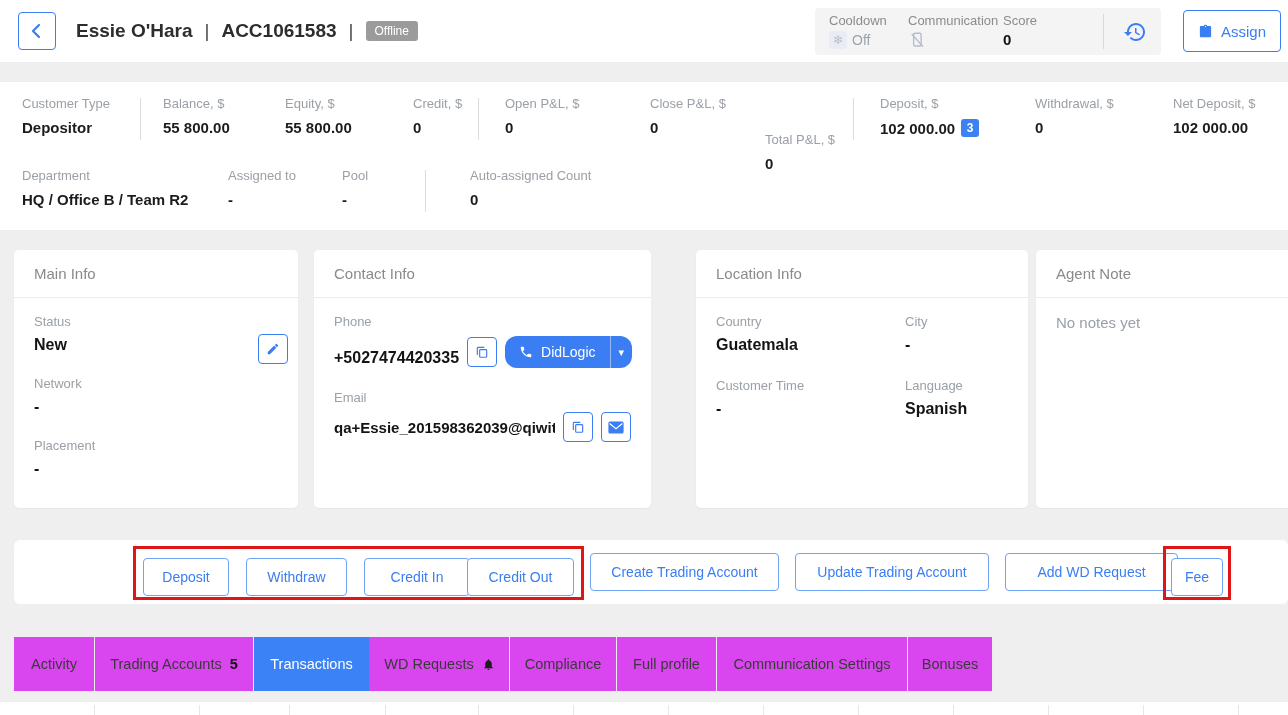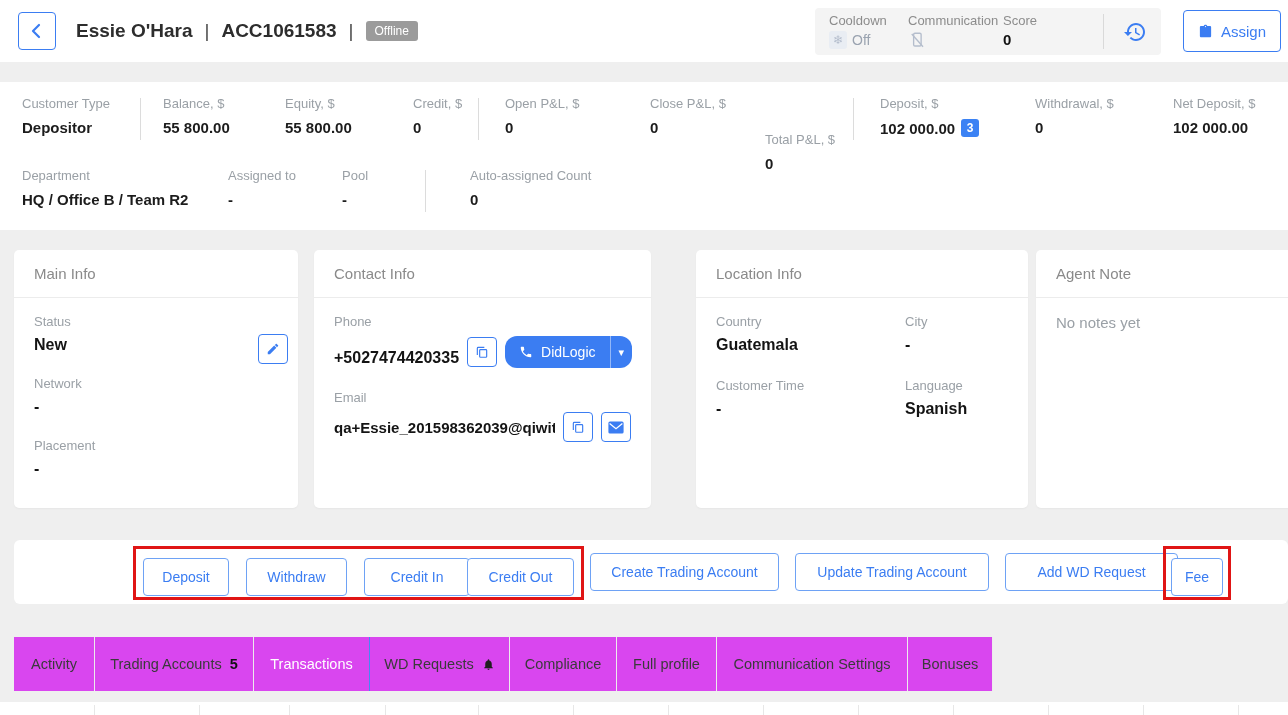--- a/index.html
+++ b/index.html
@@ -96,21 +96,21 @@
   }
   .red-box { position:absolute; top:6px; height:54px; border:3px solid #e01515; }
   .red-box .act-btn { top:9px; }
   
   .tabsrow { position:absolute; top:637px; left:14px; height:54px; display:flex; background:#fff; }
   .tab {
     height:54px; display:flex; align-items:center; justify-content:center; gap:8px;
     font-size:14.5px; color:#3a3a3a; border-right:1px solid #ececec; cursor:pointer;
     background:#d946ef; white-space:nowrap;
   }
-  .tab.active { background:#d946ef; color:#fff; border-right-color:#4489f4; }
+  .tab.active { background:#3b82f6; color:#fff; border-right-color:#4489f4; }
   .tab-count { font-weight:700; color:#111; }
   
   .tablestub { position:absolute; top:702px; left:0; width:1288px; height:13px; background:#fff; }
   .tablestub .col-div { position:absolute; top:3px; bottom:0; width:1px; background:#e7e7e7; }
   svg { display:block; }
 </style>
 </head>
 <body>
 
 <div class="topbar">

